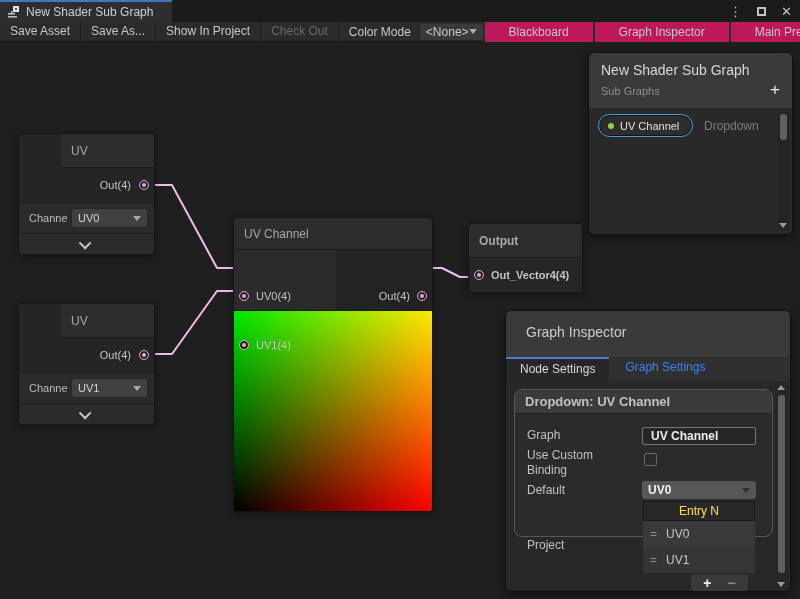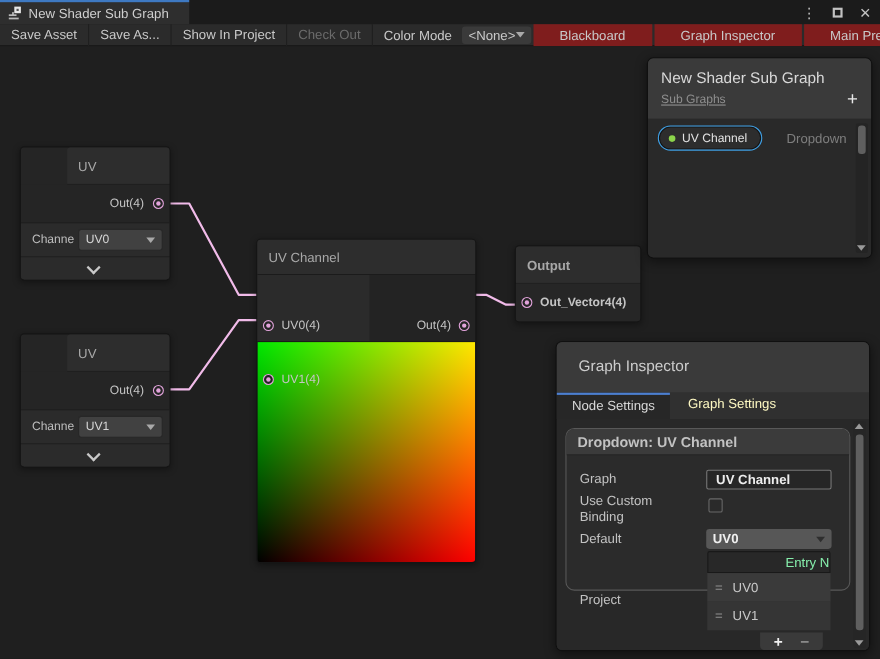--- a/index.html
+++ b/index.html
@@ -21,21 +21,21 @@
              border-bottom:1px solid #181818; display:flex; align-items:center; font-size:12px; color:#C9C9C9; }
   .tbtn { height:20px; line-height:19px; padding:0 10px; border-right:1px solid #1F1F1F; white-space:nowrap; }
   .tbtn.disabled { color:#6B6B6B; }
   .t-spacer { flex:1; }
   .cm-label { padding:0 9px 0 10px; white-space:nowrap; }
   .cm-select { width:94px; height:16px; background:#3A3A3A; border-radius:3px; display:flex; align-items:center;
                padding:0 6px; color:#C9C9C9; }
   .cm-select .txt { flex:1; }
   .darr { width:0; height:0; border-left:4px solid transparent; border-right:4px solid transparent;
           border-top:5px solid #A9A9A9; }
-  .rbtn { height:20px; line-height:20px; padding:0 24px; background:#7f1d1d; margin-left:2px; white-space:nowrap; }
+  .rbtn { height:20px; line-height:20px; padding:0 24px; background:#be185d; margin-left:2px; white-space:nowrap; }
   .rbtn.last { margin-right:2px; }
 
   
   .canvas { position:absolute; left:0; top:42px; width:800px; height:557px; background:#1F1F1F; }
   .wires { position:absolute; left:0; top:0; z-index:1; pointer-events:none; }
 
   
   .node { position:absolute; z-index:2; background:#252525; border:1px solid #151515; border-radius:4px;
           font-size:11px; color:#C4C4C4; box-shadow:0 2px 6px rgba(0,0,0,.35); }
   .node-header { background:#2D2D2D; border-bottom:1px solid #1B1B1B; border-radius:3px 3px 0 0;
@@ -82,63 +82,63 @@
 
   
   .panel { position:absolute; z-index:3; background:#292929; border:1px solid #101010; border-radius:6px;
            overflow:hidden; box-shadow:0 3px 10px rgba(0,0,0,.45); }
   .panel-header { background:#3A3A3A; }
 
   
   .blackboard { left:588px; top:10px; width:205px; height:183px; }
   .bb-header { height:55px; position:relative; }
   .bb-title { font-size:14px; color:#D8D8D8; padding:9px 0 0 12px; }
-  .bb-sub { font-size:11px; color:#8F8F8F; padding:7px 0 0 12px;text-decoration:underline; }
+  .bb-sub { font-size:11px; color:#8F8F8F; padding:7px 0 0 12px; }
   .bb-plus { position:absolute; right:12px; top:28px; font-size:17px; color:#E8E8E8; line-height:17px; }
   .bb-body { position:relative; height:126px; background:#292929; }
   .pill { position:absolute; left:9px; top:6px; height:23px; border:1px solid #3FA0E5; border-radius:12px;
           background:#2D2D2D; box-shadow:inset 0 0 0 1px #141414; display:flex; align-items:center; gap:6px;
           padding:0 13px 0 9px; font-size:11px; color:#E2E2E2; }
   .dot { width:6px; height:6px; border-radius:50%; background:#8CD54B; flex:none; }
-  .pill-type { position:absolute; left:126px; top:11px; font-size:12px; color:#7E7E7E; }
+  .pill-type { position:absolute; left:115px; top:11px; font-size:12px; color:#7E7E7E; }
   .sb { position:absolute; width:11px; background:#242424; border-radius:2px; }
   .sb-thumb { position:absolute; left:2px; width:7px; background:#5F5F5F; border-radius:3px; }
   .sb-arr { position:absolute; left:1px; width:0; height:0; border-left:4.5px solid transparent;
             border-right:4.5px solid transparent; }
   .sb-arr.down { border-top:5px solid #9A9A9A; }
   .sb-arr.up { border-bottom:5px solid #9A9A9A; }
   .bb-sb { right:3px; top:4px; height:118px; }
   .bb-sb .sb-thumb { top:2px; height:26px; }
   .bb-sb .sb-arr.down { bottom:2px; }
 
   
   .inspector { left:505px; top:268px; width:286px; height:282px; }
   .gi-header { height:46px; }
   .gi-title { font-size:14px; color:#CCCCCC; padding:13px 0 0 20px; }
   .gi-tabs { height:24px; background:#303030; display:flex; font-size:12px; }
-  .gi-tab { height:24px; line-height:21px; padding:0 16px; color:#fef9c3; }
+  .gi-tab { height:24px; line-height:21px; padding:0 16px; color:#3b82f6; }
   .gi-tab.active { background:#272727; border-top:2px solid #4C7FD0; color:#D8D8D8; padding:0 14px; }
   .gi-content { position:relative; height:210px; background:#282828; }
   .section { position:absolute; left:8px; top:8px; width:259px; height:148px; background:#2B2B2B;
              border:1px solid #585858; border-radius:8px; }
   .section-header { height:24px; background:#3B3B3B; border-bottom:1px solid #202020; border-radius:7px 7px 0 0;
                     font-size:13px; font-weight:bold; color:#C2C2C2; line-height:24px; padding-left:10px; }
   .fld { position:absolute; font-size:12px; color:#C2C2C2; }
   .name-input { position:absolute; left:127px; top:37px; width:114px; height:18px; background:#262626;
                 border:1px solid #777777; border-radius:2px; font-size:12px; font-weight:bold; color:#EDEDED;
                 line-height:16px; padding:0 8px; white-space:nowrap; overflow:hidden; }
   .checkbox { position:absolute; left:129px; top:63px; width:13px; height:13px; background:#2A2A2A;
               border:1px solid #686868; border-radius:2px; }
   .def-dd { position:absolute; left:127px; top:91px; width:114px; height:18px; background:#575757; border-radius:3px;
             display:flex; align-items:center; padding:0 6px; font-size:12px; font-weight:bold; color:#F0F0F0; }
   .def-dd .txt { flex:1; }
   .def-dd .darr { border-top-color:#2E2E2E; }
   .entries { position:absolute; left:128px; top:111px; width:112px; }
   .entries-head { height:20px; background:#282828; border:1px solid #191919; border-radius:2px 2px 0 0;
-                  text-align:right; line-height:18px; font-size:12px; color:#86efac; }
+                  text-align:center; line-height:18px; font-size:12px; color:#fde047; }
   .entry-row { height:26px; display:flex; align-items:center; gap:9px; padding-left:7px; font-size:12px; color:#C8C8C8; }
   .entry-row.r0 { background:#3A3A3A; }
   .entry-row.r1 { background:#353535; }
   .drag { color:#8E8E8E; font-size:12px; }
   .entries-foot { position:absolute; left:176px; top:185px; width:57px; height:16px; background:#3A3A3A;
                   border-radius:0 0 4px 4px; display:flex; align-items:center; justify-content:center; gap:16px;
                   font-size:14px; font-weight:bold; line-height:14px; }
   .plus { color:#EFEFEF; } .minus { color:#8F8F8F; }
   .gi-sb { right:3px; top:50px; height:228px; background:#262626; }
   .gi-sb .sb-arr.up { top:2px; }

